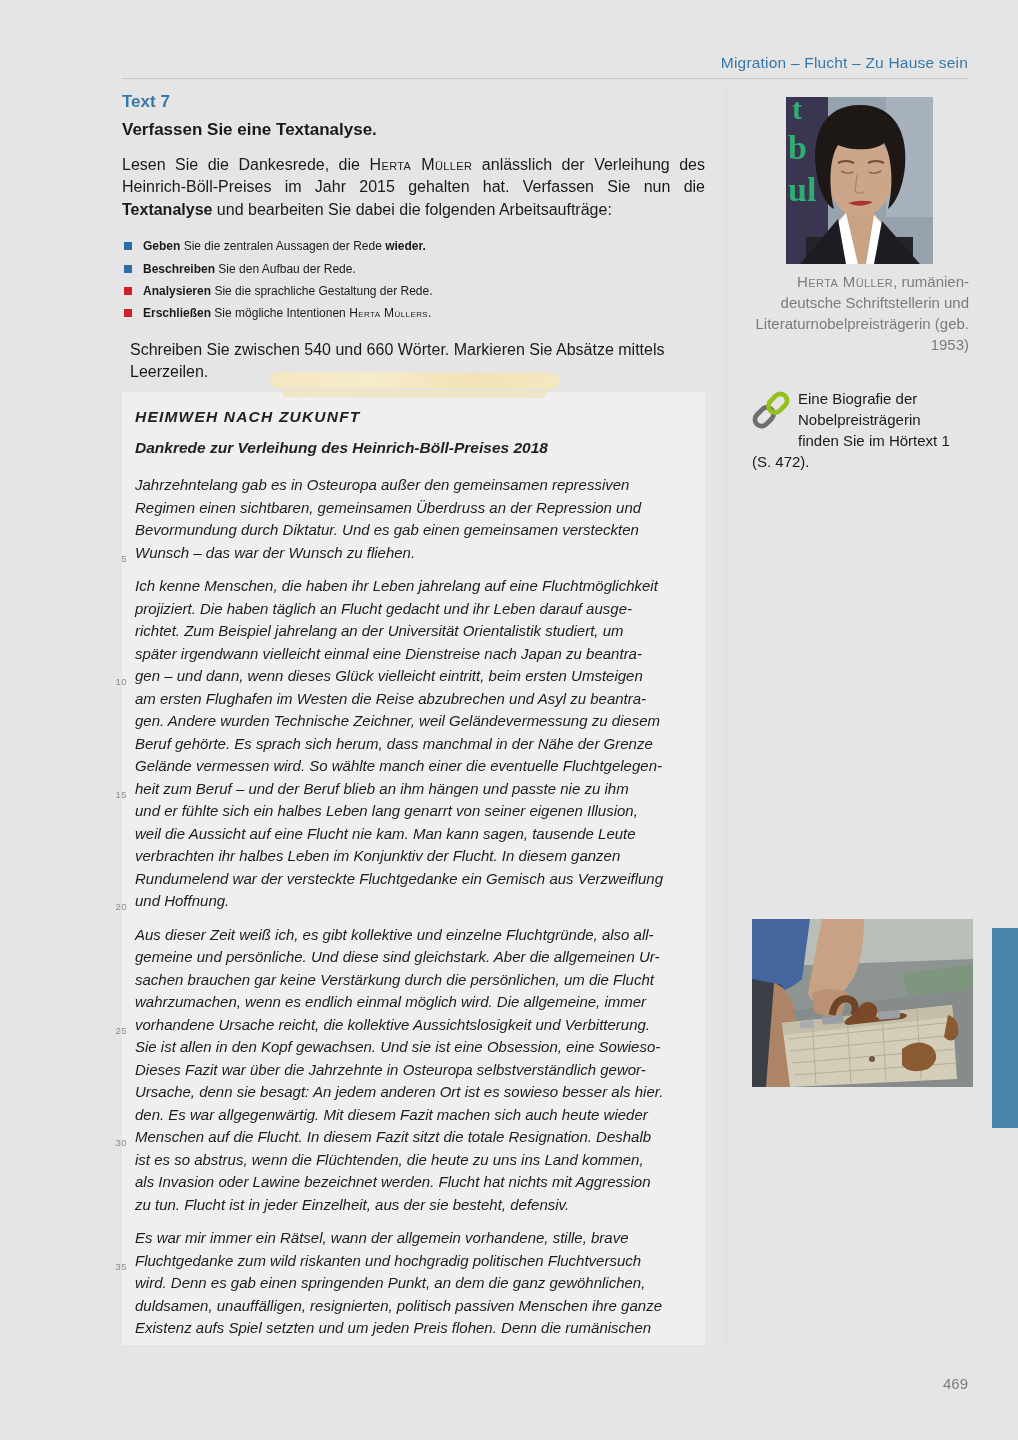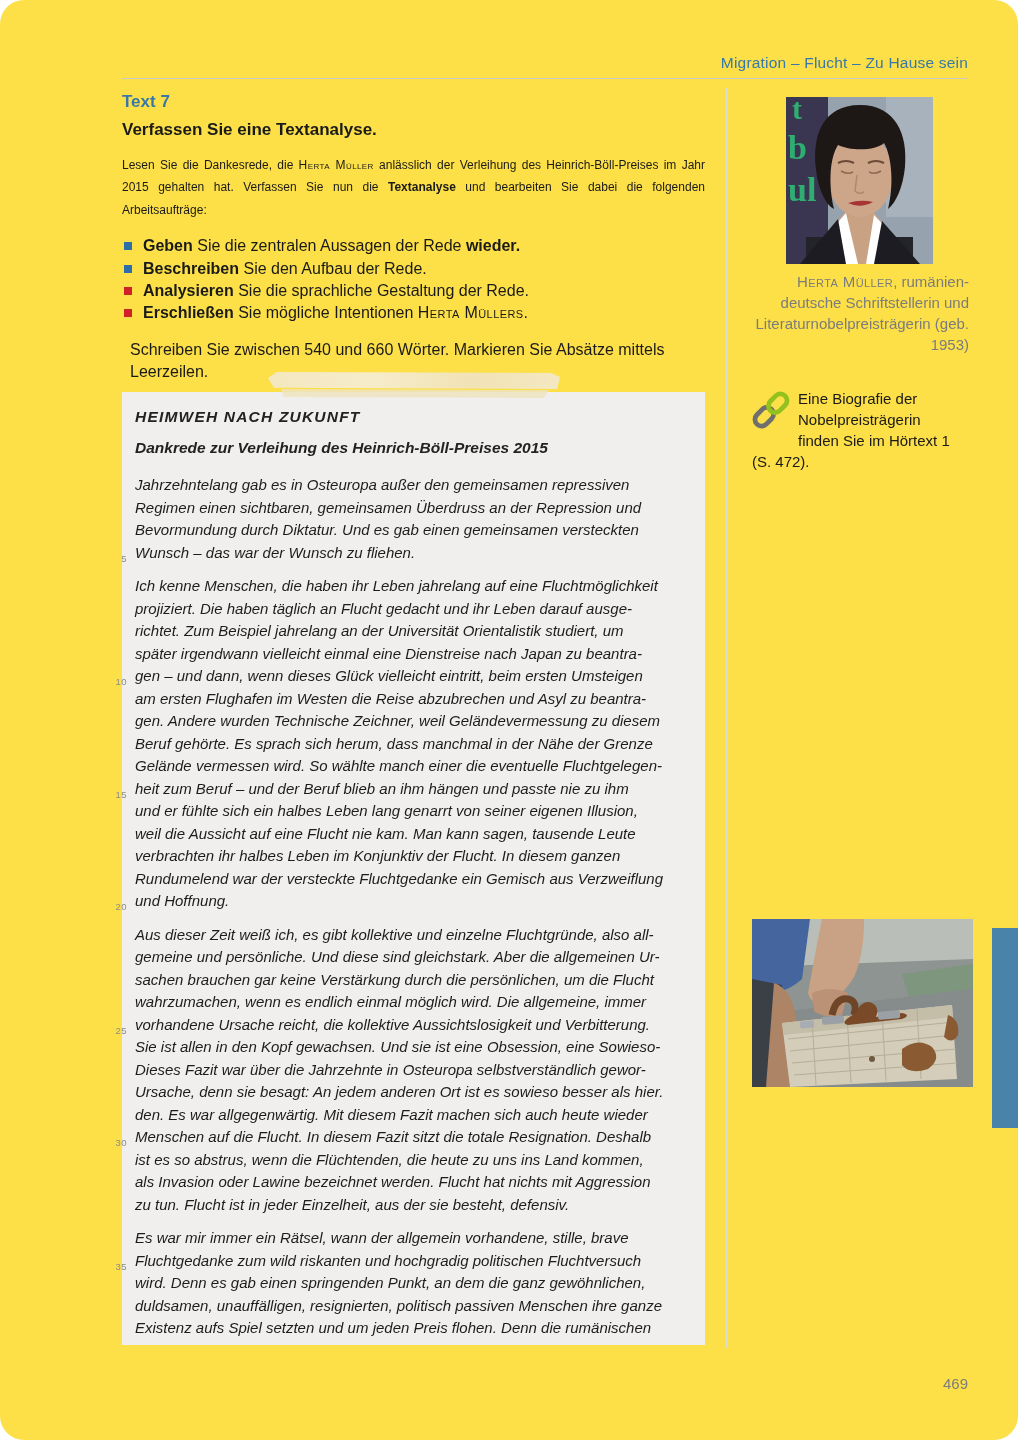--- a/index.html
+++ b/index.html
@@ -1,37 +1,37 @@
 <!DOCTYPE html>
 <html lang="de"><head>
 <meta charset="utf-8">
 <style>
   html,body{margin:0;padding:0;background:#ffffff;}
   #page{
-    position:relative;width:1018px;height:1440px;background:#fde047;
-    font-family:"Liberation Sans",sans-serif;color:#1a1a1a;overflow:hidden;border-radius:24px;
+    position:relative;width:1018px;height:1440px;background:#e5e5e5;
+    font-family:"Liberation Sans",sans-serif;color:#1a1a1a;overflow:hidden;
   }
   
   .header-title{
     position:absolute;top:54px;right:50px;width:500px;text-align:right;
     color:#3878a8;font-size:15.5px;letter-spacing:.2px;
   }
   .header-rule{position:absolute;top:78px;left:122px;width:846px;height:1px;background:#c9c9c9;}
   .col-divider{position:absolute;top:88px;left:726px;width:1px;height:1260px;background:#dcdcda;}
 
   
   .main-col{position:absolute;left:122px;top:92px;width:583px;}
   .kicker{color:#3878a8;font-size:17px;font-weight:bold;margin:0 0 8px 0;}
   .task-title{font-size:17px;font-weight:bold;margin:0 0 14px 0;}
-  .intro{font-size:12px;line-height:22.4px;text-align:justify;margin:0 0 14px 0;}
+  .intro{font-size:16px;line-height:22.4px;text-align:justify;margin:0 0 14px 0;}
   .b{font-weight:bold;}
   .sc{font-variant:small-caps;letter-spacing:.4px;}
 
   ul.bullets{list-style:none;margin:0 0 14px 0;padding:0;}
-  ul.bullets li{display:flex;font-size:16px;line-height:22.4px;}
+  ul.bullets li{display:flex;font-size:12px;line-height:22.4px;}
   .sq{flex:0 0 8px;width:8px;height:8px;margin:7px 11px 0 2px;}
   .sq.blue{background:#2d6ea8;}
   .sq.red{background:#cf2127;}
 
   .note{font-size:16px;line-height:22.4px;margin:8px;width:583px;}
 
   
   .speech-box{
     position:absolute;left:122px;top:392px;width:583px;height:953px;
     background:#f0efed;box-sizing:border-box;padding:16px 20px 0 13px;
@@ -105,21 +105,21 @@
         </li>
       </ul>
     <p class="note">Schreiben Sie zwischen 540 und 660 Wörter. Markieren Sie Absätze mittels Leerzeilen.</p>
   </div>
 
   <div class="tape"></div>
   <div class="tape2"></div>
 
   <div class="speech-box">
     <p class="speech-title">HEIMWEH NACH ZUKUNFT</p>
-    <p class="speech-subtitle">Dankrede zur Verleihung des Heinrich-Böll-Preises 2015</p>
+    <p class="speech-subtitle">Dankrede zur Verleihung des Heinrich-Böll-Preises 2018</p>
     <div id="speech-lines">
         <div class="s-line">Jahrzehntelang gab es in Osteuropa außer den gemeinsamen repressiven</div>
         <div class="s-line">Regimen einen sichtbaren, gemeinsamen Überdruss an der Repression und</div>
         <div class="s-line">Bevormundung durch Diktatur. Und es gab einen gemeinsamen versteckten</div>
         <div class="s-line"><span class="line-no">5</span>Wunsch – das war der Wunsch zu fliehen.</div>
         <div class="s-line p-gap">Ich kenne Menschen, die haben ihr Leben jahrelang auf eine Fluchtmöglichkeit</div>
         <div class="s-line">projiziert. Die haben täglich an Flucht gedacht und ihr Leben darauf ausge-</div>
         <div class="s-line">richtet. Zum Beispiel jahrelang an der Universität Orientalistik studiert, um</div>
         <div class="s-line">später irgendwann vielleicht einmal eine Dienstreise nach Japan zu beantra-</div>
         <div class="s-line"><span class="line-no">10</span>gen – und dann, wenn dieses Glück vielleicht eintritt, beim ersten Umsteigen</div>

